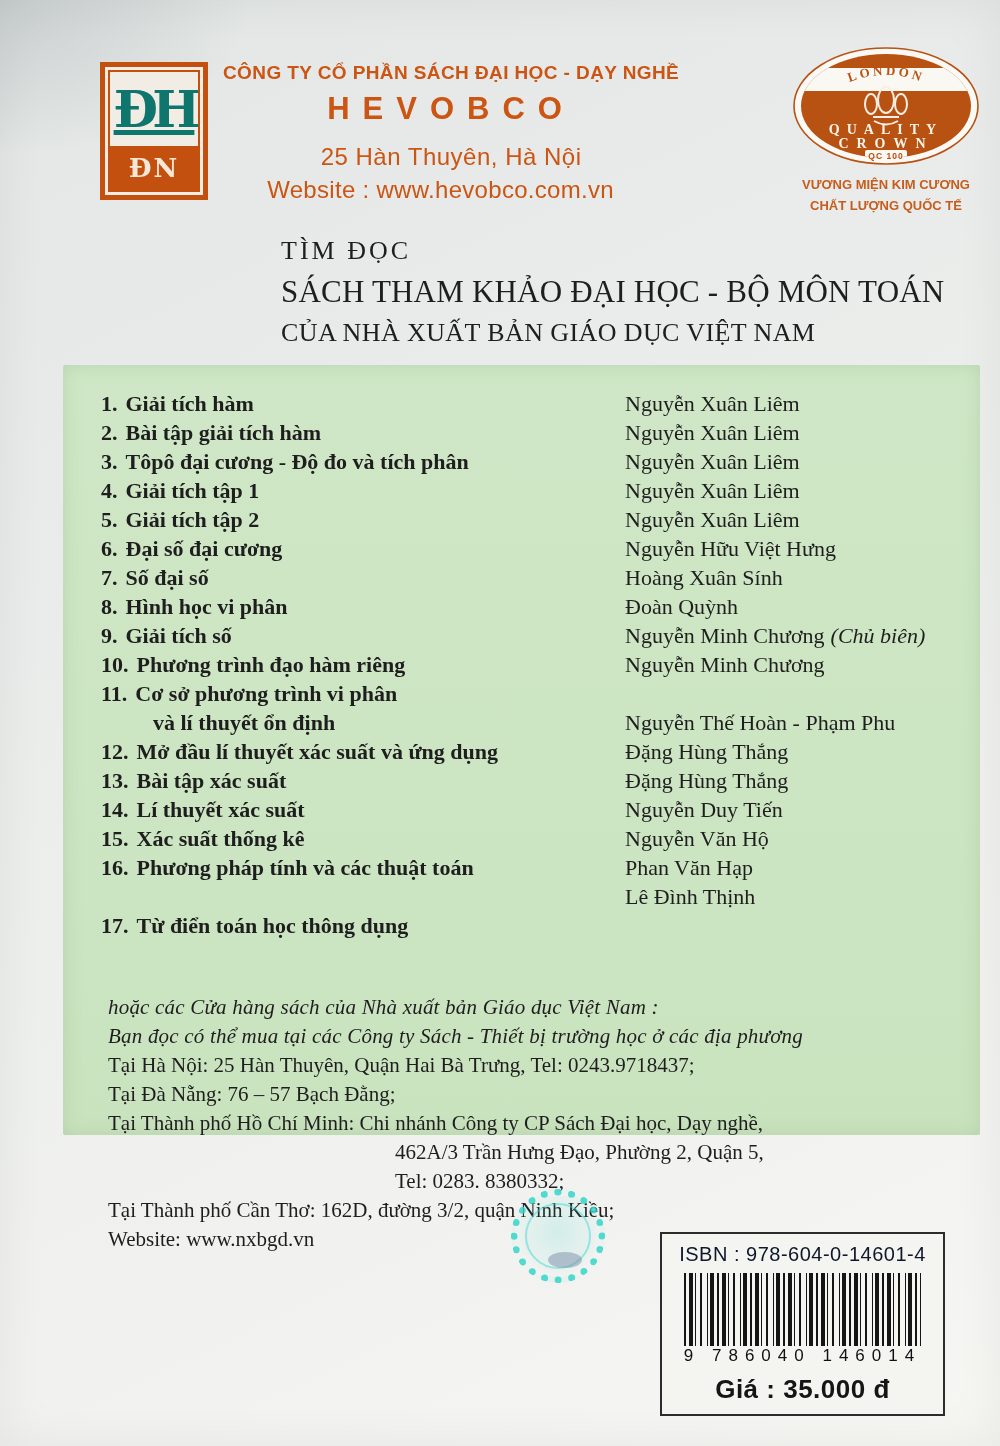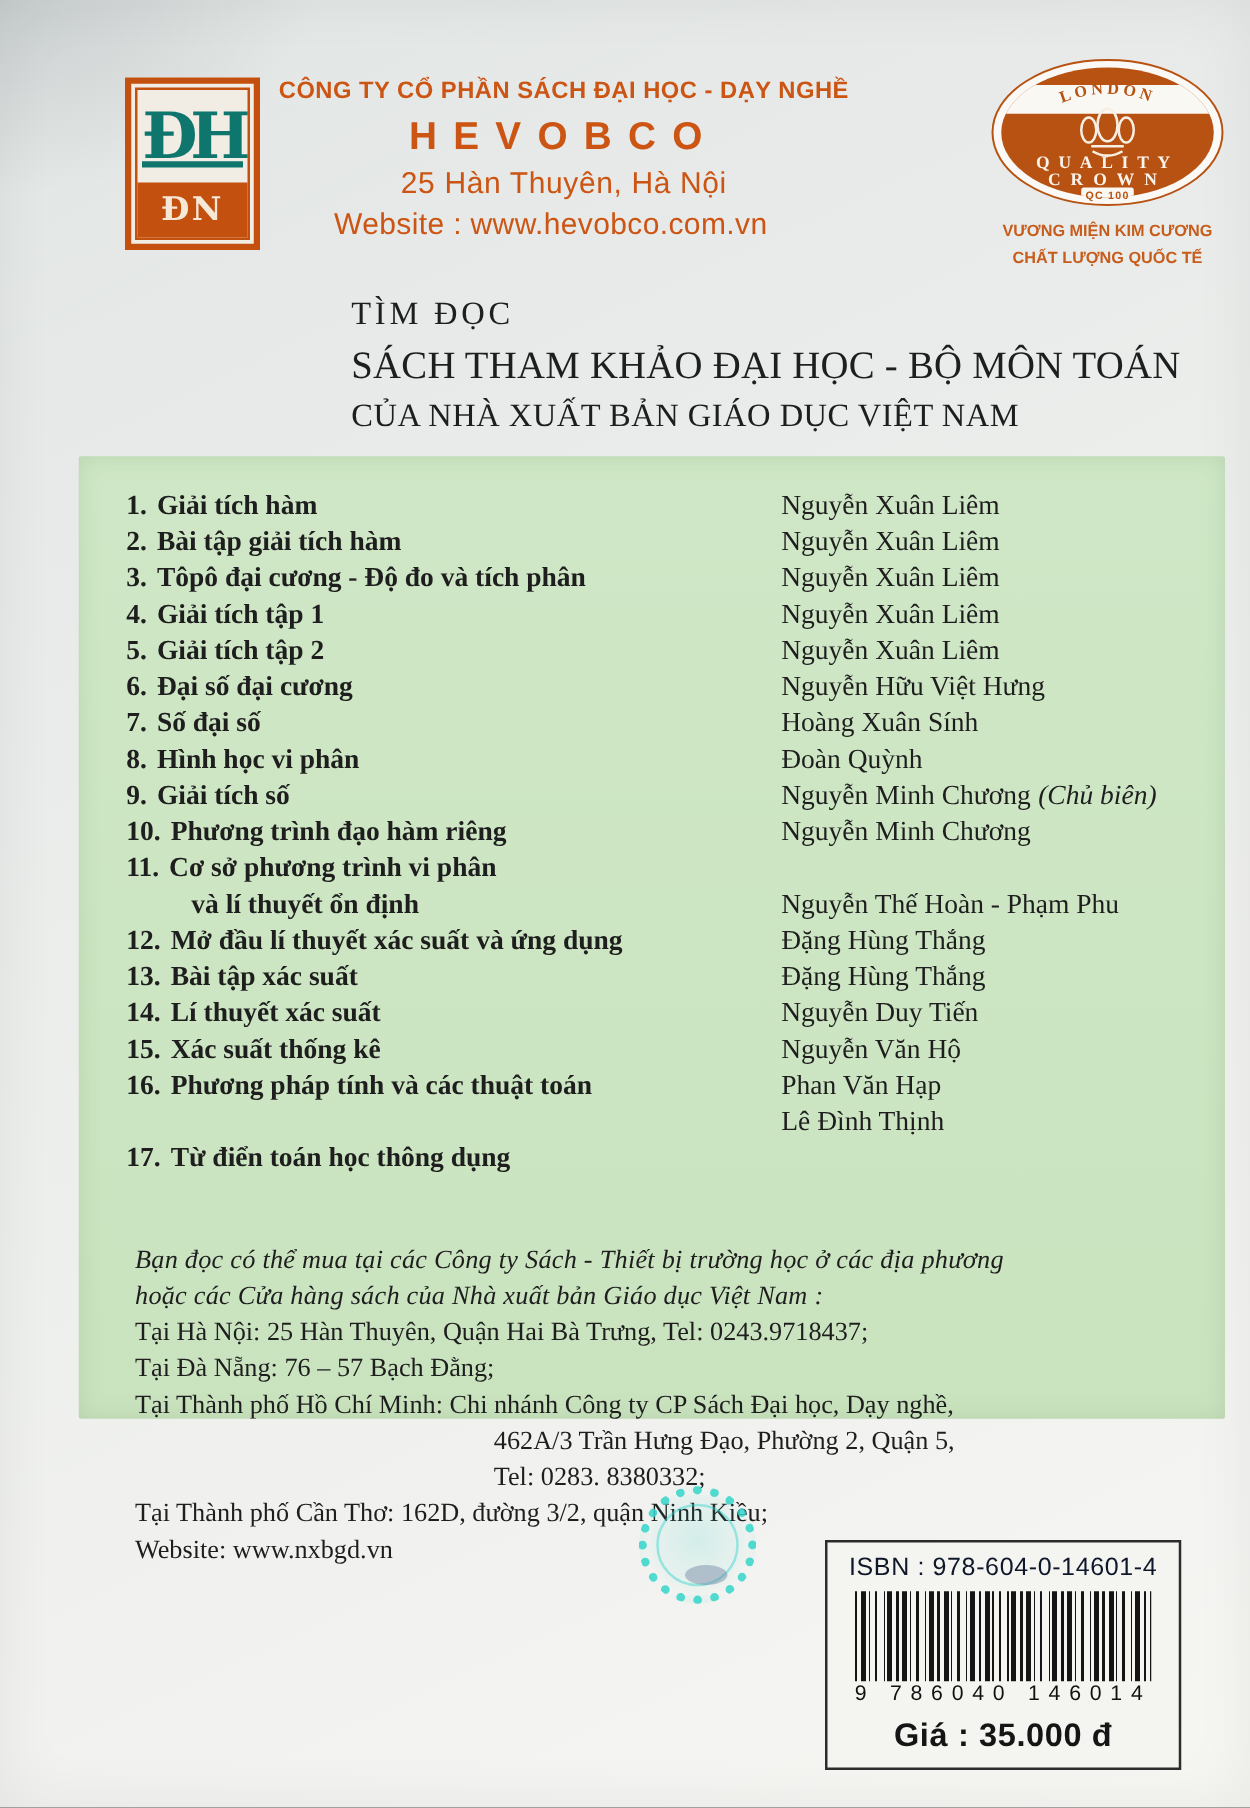--- a/index.html
+++ b/index.html
@@ -25,21 +25,21 @@
   .logo-top{flex:1;display:flex;align-items:center;justify-content:center;
     font-family:"DejaVu Serif",serif;font-weight:bold;font-size:51px;color:#0f766e;
     letter-spacing:-6px;line-height:1;text-decoration:underline;}
   .logo-bottom{height:44px;background:#c3500f;display:flex;align-items:center;justify-content:center;
     font-family:"DejaVu Serif",serif;font-weight:bold;font-size:26px;color:#f5e8d6;
     letter-spacing:2px;line-height:1;}
   .pub{position:absolute;left:223px;top:62px;color:#cc5514;
     font-family:"Liberation Sans","DejaVu Sans",sans-serif;white-space:nowrap;text-align:center;}
   .pub-line1{font-size:19px;font-weight:600;letter-spacing:.4px;}
   .pub-name{font-size:31px;font-weight:bold;letter-spacing:13px;margin-top:7px;}
-  .pub-addr{font-size:24px;margin-top:6px;letter-spacing:.5px;}
+  .pub-addr{font-size:24px;margin-top:16px;letter-spacing:.5px;}
   .pub-web{font-size:24px;margin-top:5px;margin-left:-21px;letter-spacing:.3px;}
   
   .badge-svg{position:absolute;left:791px;top:46px;}
   .badge-caption{position:absolute;left:786px;top:174px;width:200px;text-align:center;
     font-family:"Liberation Sans","DejaVu Sans",sans-serif;font-weight:bold;
     font-size:13px;line-height:21px;color:#c75d1d;}
   
   .title-block{position:absolute;left:281px;top:232px;white-space:nowrap;}
   .title-l1{font-size:26px;letter-spacing:3px;line-height:38px;}
   .title-l2{font-size:31px;letter-spacing:.2px;line-height:44px;}
@@ -162,22 +162,22 @@
         <div class="book-row"><span class="book-num">15.</span><span class="book-title">Xác suất thống kê</span><span class="book-author">Nguyễn Văn Hộ</span></div>
         <div class="book-row"><span class="book-num">16.</span><span class="book-title">Phương pháp tính và các thuật toán</span><span class="book-author">Phan Văn Hạp</span></div>
         <div class="book-row">
           <span class="book-author">Lê Đình Thịnh</span>
         </div>
         <div class="book-row"><span class="book-num">17.</span><span class="book-title">Từ điển toán học thông dụng</span></div>
       </div>
   </div>
 
   <div class="footer">
+    <div class="note">hoặc các Cửa hàng sách của Nhà xuất bản Giáo dục Việt Nam :</div>
     <div class="note">Bạn đọc có thể mua tại các Công ty Sách - Thiết bị trường học ở các địa phương</div>
-    <div class="note">hoặc các Cửa hàng sách của Nhà xuất bản Giáo dục Việt Nam :</div>
     <div>
         <div class="footer-line">Tại Hà Nội: 25 Hàn Thuyên, Quận Hai Bà Trưng, Tel: 0243.9718437;</div>
         <div class="footer-line">Tại Đà Nẵng: 76 – 57 Bạch Đằng;</div>
         <div class="footer-line">Tại Thành phố Hồ Chí Minh: Chi nhánh Công ty CP Sách Đại học, Dạy nghề,</div>
         <div class="footer-line indent">462A/3 Trần Hưng Đạo, Phường 2, Quận 5,</div>
         <div class="footer-line indent">Tel: 0283. 8380332;</div>
         <div class="footer-line">Tại Thành phố Cần Thơ: 162D, đường 3/2, quận Ninh Kiều;</div>
         <div class="footer-line">Website: www.nxbgd.vn</div>
       </div>
   </div>

